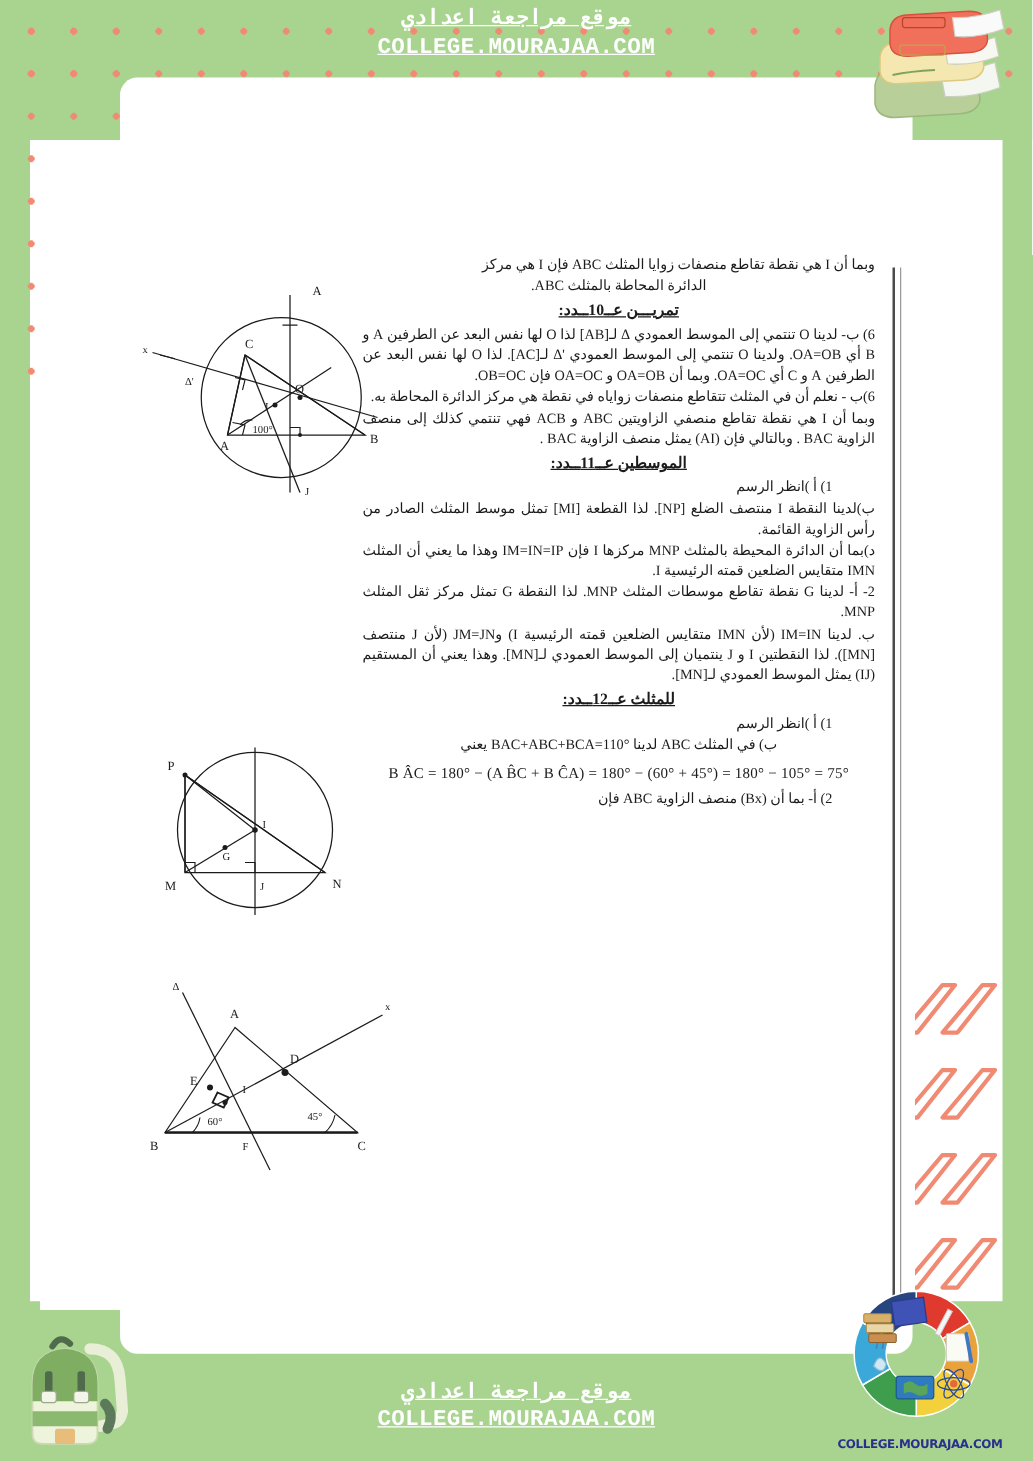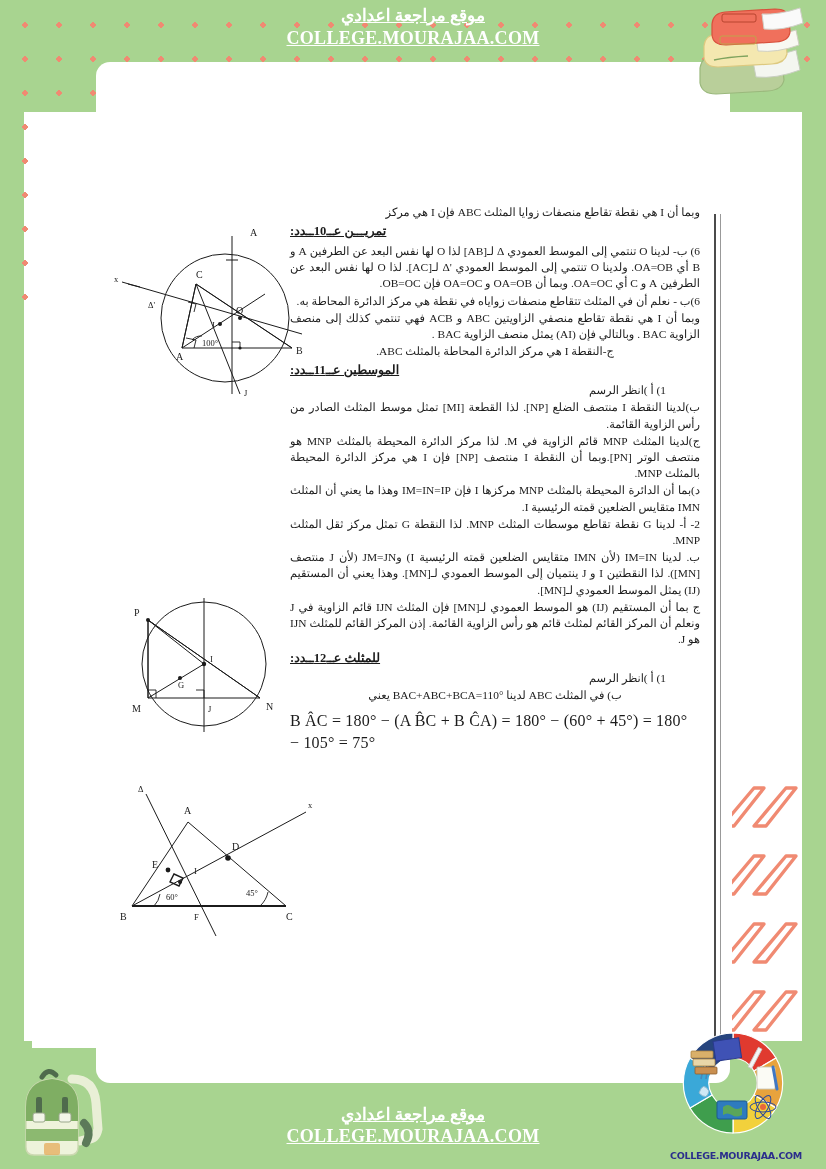--- a/index.html
+++ b/index.html
@@ -68,21 +68,21 @@
     pointer-events: none;
   }
 
   
   .banner {
     position: absolute;
     left: 96px;
     width: 634px;
     text-align: center;
     color: #ffffff;
-    font-family: Liberation Serif, serif;
+    font-family: Liberation Mono, monospace;
     line-height: 1.15;
     z-index: 6;
   }
   #banner-top { top: 6px; }
   #banner-bottom { bottom: 22px; }
   .banner-ar {
     font-size: 17px;
     font-weight: bold;
     text-decoration: underline;
     letter-spacing: .5px;
@@ -128,33 +128,33 @@
     direction: rtl;
     text-align: justify;
     color: #1b1b1b;
     font-size: 11.4px;
     line-height: 1.42;
     font-family: "Liberation Serif", serif;
   }
   #textcol p { margin: 0 0 1px 0; }
   .ex-head {
     direction: rtl;
-    text-align: left;
+    text-align: center;
     font-weight: bold;
     text-decoration: underline;
     font-size: 12.6px;
     margin: 3px 0 2px 0;
     letter-spacing: -0.3px;
   }
   .indent { padding-right: 34px; }
   .eq {
     direction: ltr;
-    text-align: left;
+    text-align: center;
     font-family: "Liberation Serif", serif;
-    font-size: 16px;
+    font-size: 12px;
     margin: 6px 0 4px 0;
     letter-spacing: .2px;
   }
   .ctr { text-align: center; }
   .spaced { margin-top: 8px; }
 
   
   .fig { position: absolute; }
   #fig1 { left: 48px; top: 98px;  width: 232px; height: 186px; }
   #fig2 { left: 76px; top: 468px; width: 200px; height: 158px; }
@@ -400,35 +400,34 @@
         <text x="104" y="96" class="fg-small">I</text>
         <text x="104" y="142" class="fg-small">F</text>
         <text x="76" y="122" class="fg-small">60°</text>
         <text x="156" y="118" class="fg-small">45°</text>
       </g>
     </svg>
 
     <div id="textcol">
 
       <p>وبما أن I هي نقطة تقاطع منصفات زوايا المثلث ABC فإن I هي مركز</p>
+      <p class="ctr">الدائرة المحاطة بالمثلث ABC.</p>
 
       <div class="ex-head">تمريـــن عــ10ــدد:</div>
       <p>6) ب- لدينا O تنتمي إلى الموسط العمودي Δ لـ[AB] لذا O لها نفس البعد عن الطرفين A و B أي OA=OB. ولدينا O تنتمي إلى الموسط العمودي 'Δ لـ[AC]. لذا O لها نفس البعد عن الطرفين A و C أي OA=OC. وبما أن OA=OB و OA=OC فإن OB=OC.</p>
       <p>6)ب - نعلم أن في المثلث تتقاطع منصفات زواياه في نقطة هي مركز الدائرة المحاطة به.</p>
       <p class="spaced">وبما أن I هي نقطة تقاطع منصفي الزاويتين ABC و ACB فهي تنتمي كذلك إلى منصف الزاوية BAC . وبالتالي فإن (AI) يمثل منصف الزاوية BAC .</p>
-      <p class="ctr">ج-النقطة I هي مركز الدائرة المحاطة بالمثلث ABC.</p>
 
       <div class="ex-head">الموسطين عــ11ــدد:</div>
       <p class="indent">1)     أ )انظر الرسم</p>
       <p>ب)لدينا النقطة I منتصف الضلع [NP]. لذا القطعة [MI] تمثل موسط المثلث الصادر من رأس الزاوية القائمة.</p>
-      <p>ج)لدينا المثلث MNP قائم الزاوية في M. لذا مركز الدائرة المحيطة بالمثلث MNP هو منتصف الوتر [PN].وبما أن النقطة I منتصف [NP] فإن I هي مركز الدائرة المحيطة بالمثلث MNP.</p>
       <p>د)بما أن الدائرة المحيطة بالمثلث MNP مركزها I فإن IM=IN=IP وهذا ما يعني أن المثلث IMN متقايس الضلعين قمته الرئيسية I.</p>
       <p>2-     أ- لدينا G نقطة تقاطع موسطات المثلث MNP. لذا النقطة G تمثل مركز ثقل المثلث MNP.</p>
       <p>ب. لدينا IM=IN (لأن IMN متقايس الضلعين قمته الرئيسية I) وJM=JN (لأن J منتصف [MN]). لذا النقطتين I و J ينتميان إلى الموسط العمودي لـ[MN]. وهذا يعني أن المستقيم (IJ) يمثل الموسط العمودي لـ[MN].</p>
-      <p>ج  بما أن المستقيم (IJ) هو الموسط العمودي لـ[MN] فإن المثلث IJN قائم الزاوية في J ونعلم أن المركز القائم لمثلث قائم هو رأس الزاوية القائمة. إذن المركز القائم للمثلث IJN هو J.</p>
 
       <div class="ex-head">للمثلث عــ12ــدد:</div>
       <p class="indent">1)      أ )انظر الرسم</p>
       <p class="ctr">ب) في المثلث ABC لدينا BAC+ABC+BCA=110° يعني</p>
       <div class="eq">B ÂC = 180° − (A B̂C + B ĈA) = 180° − (60° + 45°) = 180° − 105° = 75°</div>
+      <p class="indent spaced">2)     أ- بما أن (Bx) منصف الزاوية ABC فإن</p>
     </div>
   </div>
 </div>
 
 </body></html>

